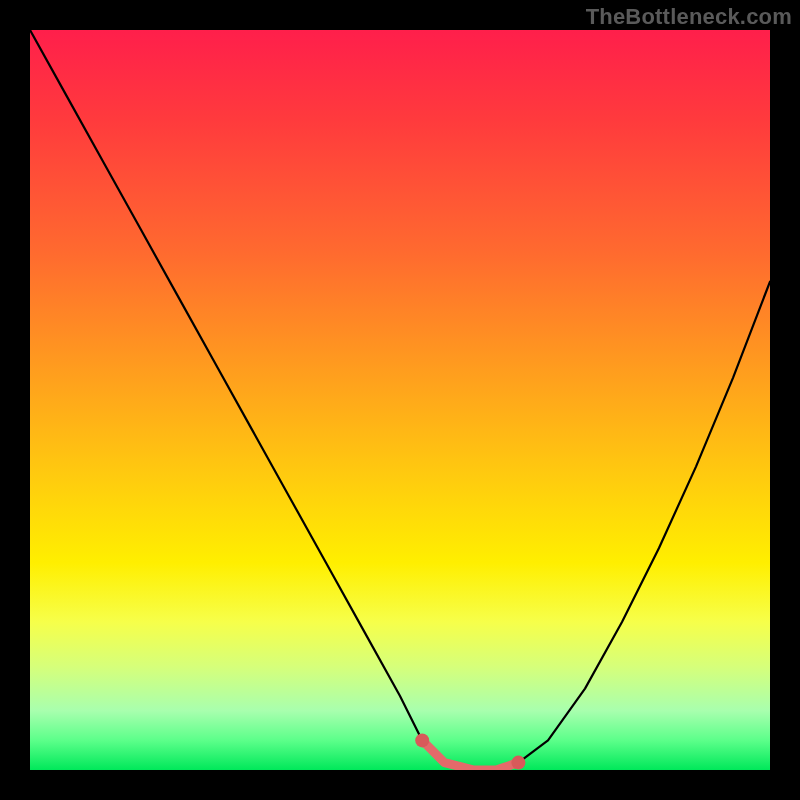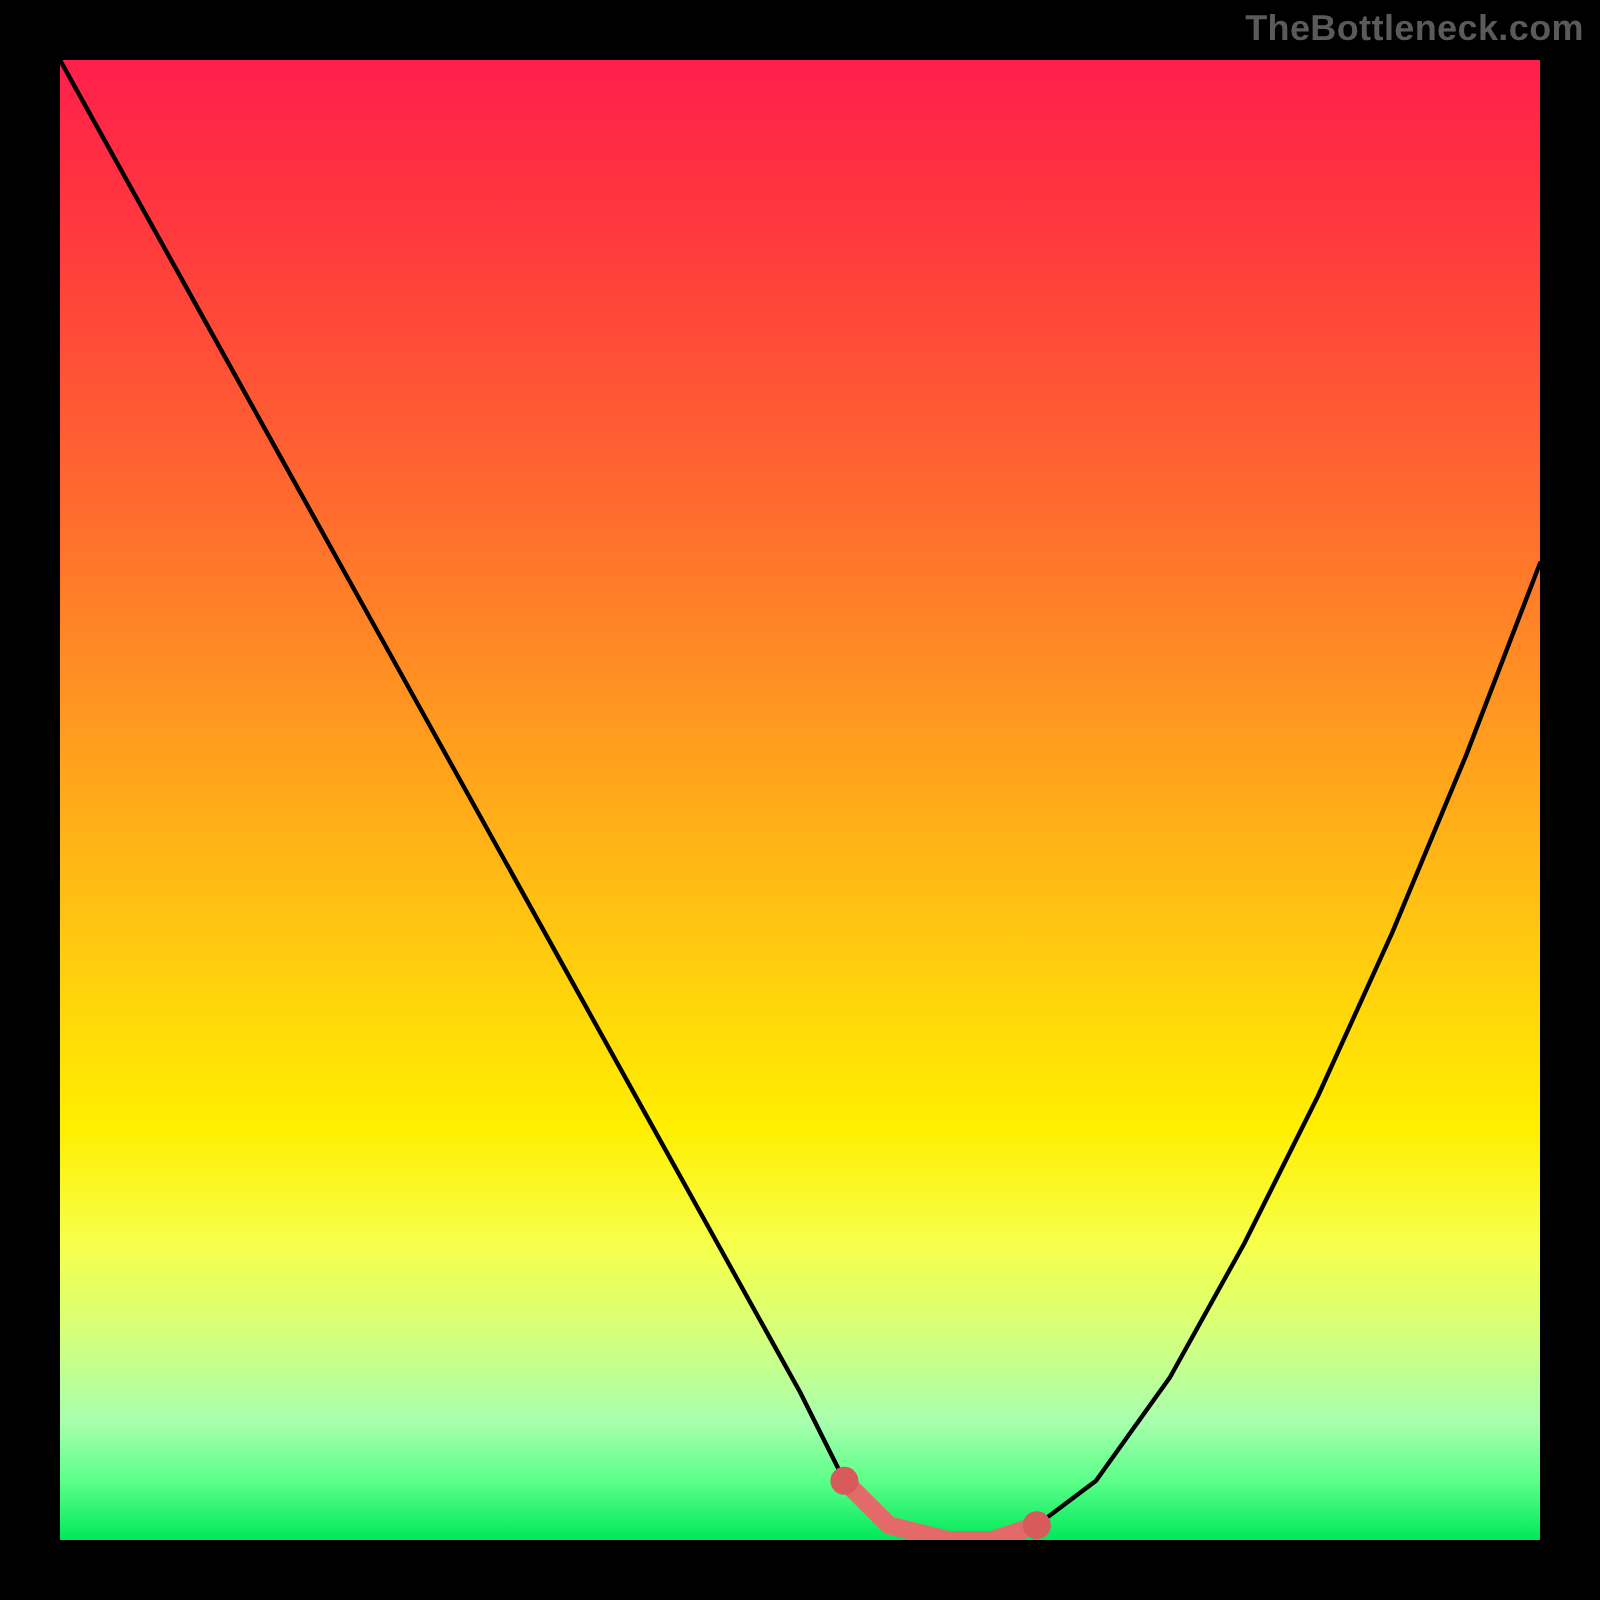--- a/index.html
+++ b/index.html
@@ -42,21 +42,21 @@
   .plot-area svg {
     position: absolute;
     inset: 0;
     width: 100%;
     height: 100%;
   }
   .watermark {
     position: absolute;
     top: 4px;
     right: 8px;
-    font-size: 18px;
+    font-size: 22px;
     font-weight: 600;
     color: #5a5a5a;
     letter-spacing: 0.2px;
     user-select: none;
   }
 </style>
 </head>
 <body>
 
 <div class="frame">

